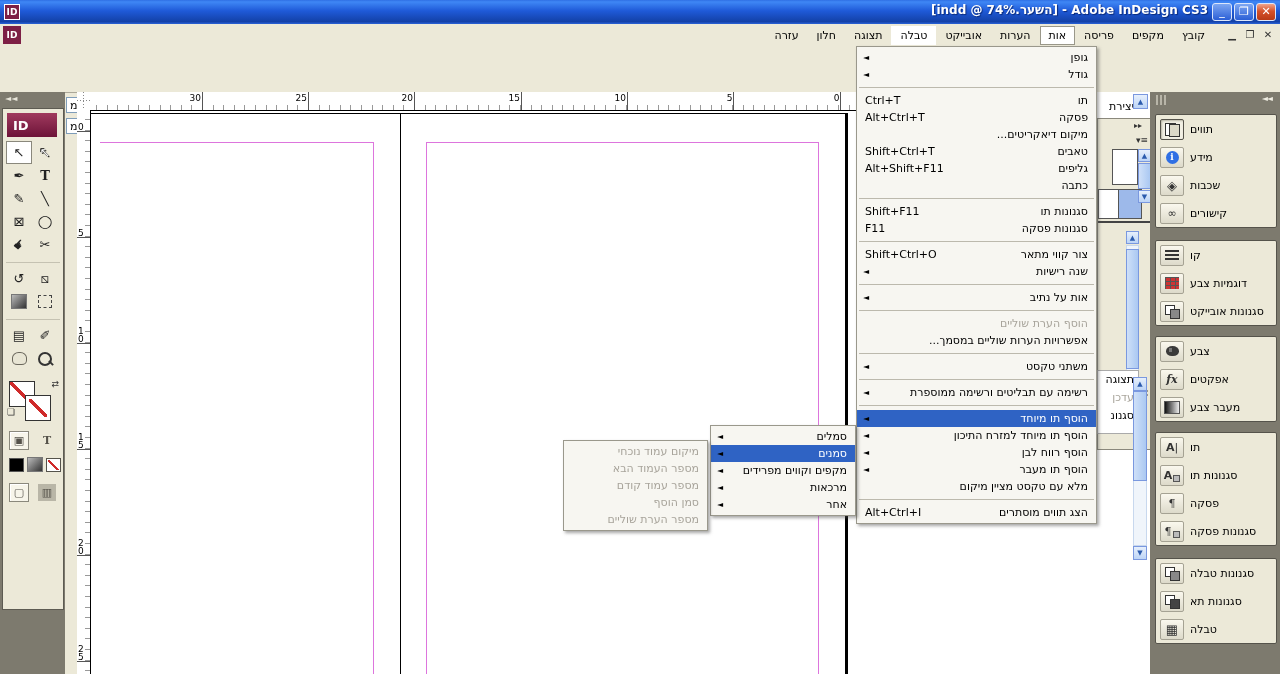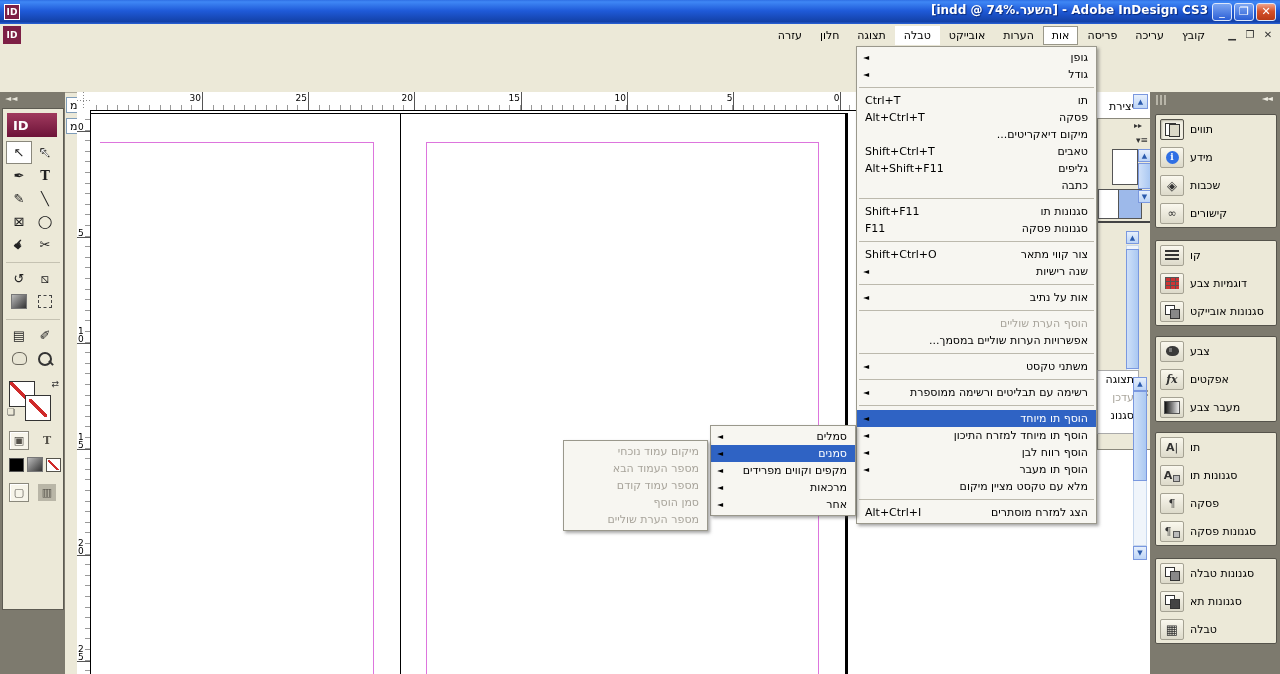--- a/index.html
+++ b/index.html
@@ -161,21 +161,21 @@
     <div class="winbtn cls">✕</div>
   </div>
 
   <div class="abs menubar">
     <div class="mb-appicon">ID</div>
     <div class="childbtn" style="right:40px">▁</div>
     <div class="childbtn" style="right:22px">❐</div>
     <div class="childbtn" style="right:4px">✕</div>
     <div class="mb-items">
       <div class="mb-item">קובץ</div>
-      <div class="mb-item">עריכה</div>
+      <div class="mb-item">מקפים</div>
       <div class="mb-item">פריסה</div>
       <div class="mb-item open">אות</div>
       <div class="mb-item">הערות</div>
       <div class="mb-item">אובייקט</div>
       <div class="mb-item hover">טבלה</div>
       <div class="mb-item">תצוגה</div>
       <div class="mb-item">חלון</div>
       <div class="mb-item">עזרה</div>
     </div>
   </div>
@@ -705,21 +705,21 @@
       </div>
     <div class="mi">
         <span class="lbl">הוסף תו מעבר</span>
         <span class="arr">◄</span>
       </div>
     <div class="mi">
         <span class="lbl">מלא עם טקסט מציין מיקום</span>
       </div>
     <div class="msep"></div>
     <div class="mi">
-        <span class="lbl">הצג למזרח מוסתרים</span>
+        <span class="lbl">הצג תווים מוסתרים</span>
         <span class="sc">Alt+Ctrl+I</span>
       </div>
   </div>
 
   <div class="abs menu" style="left:710px;top:425px;width:146px">
     <div class="mi">
         <span class="lbl">סמלים</span>
         <span class="arr">◄</span>
       </div>
     <div class="mi hl">

